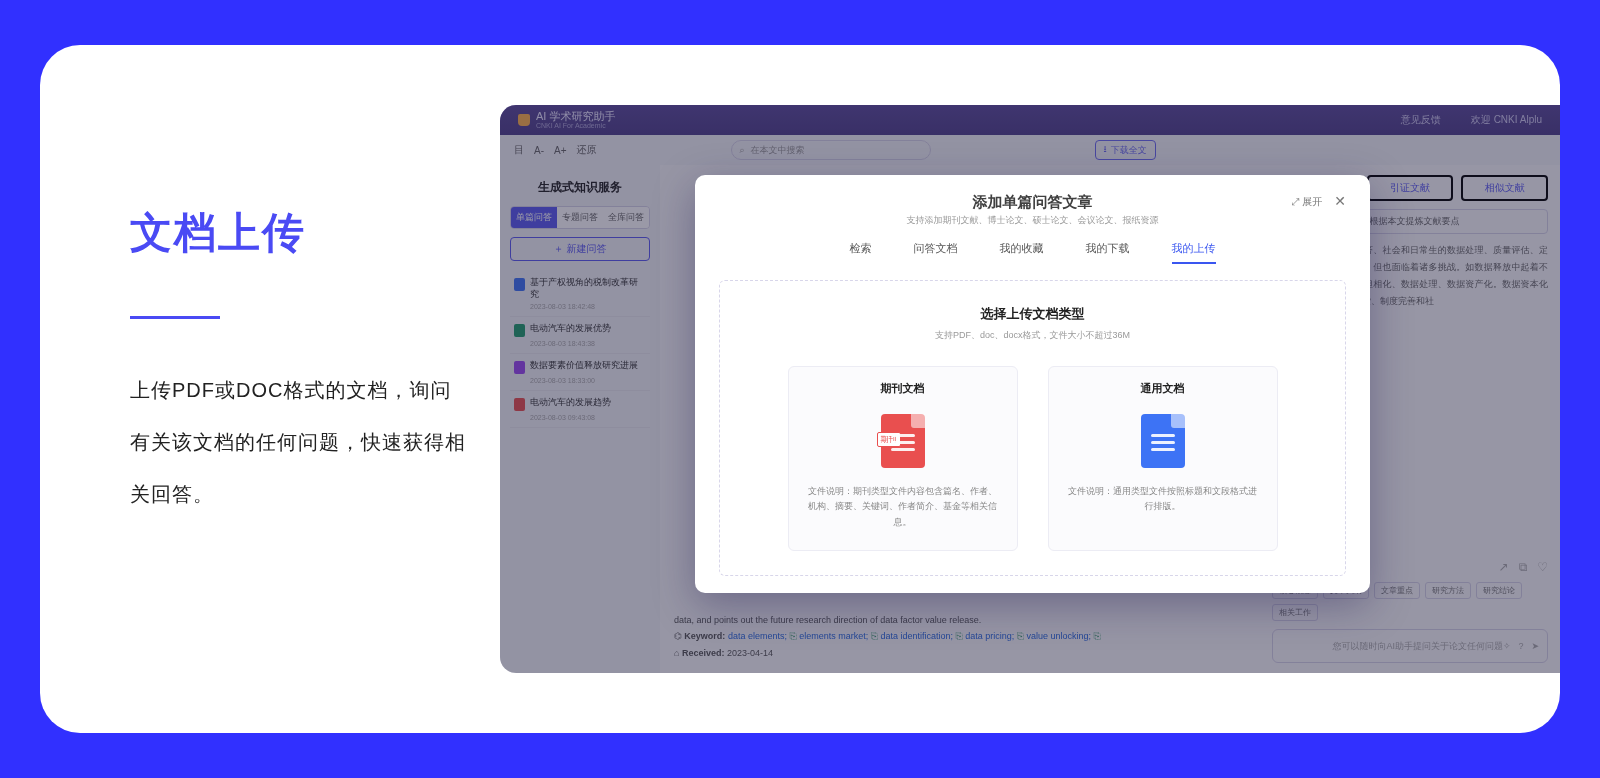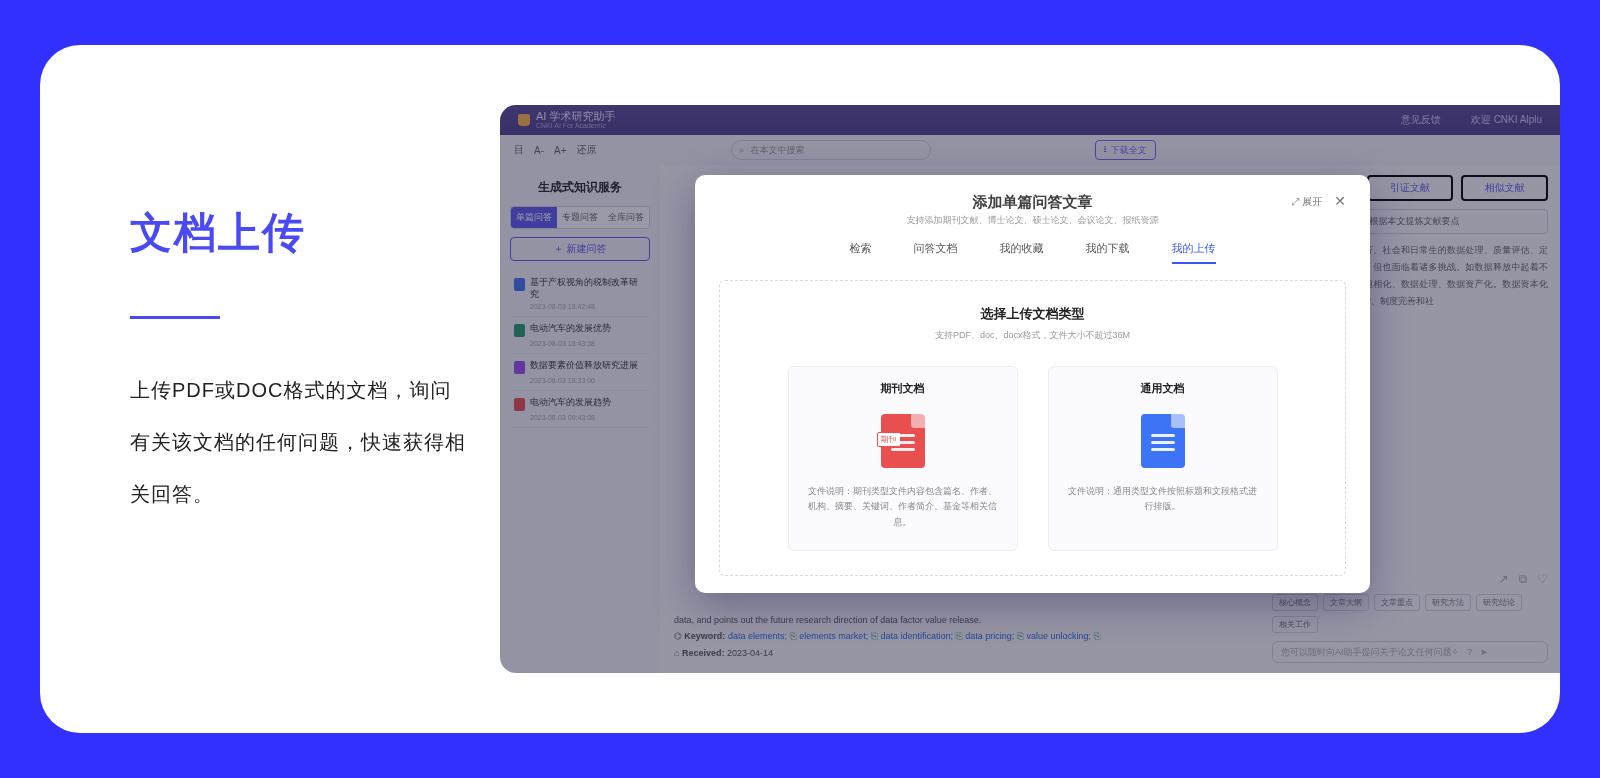--- a/index.html
+++ b/index.html
@@ -38,21 +38,21 @@
 .main-line{font-size:9px;color:#555;margin:3px 0;line-height:1.5}
 .kw{color:#2a6adf}
 .right-panel{width:300px;background:#fafafc;padding:10px 12px;font-size:9px;color:#666;display:flex;flex-direction:column;gap:8px}
 .rp-tabs{display:flex;gap:8px}
 .rp-tab{flex:1;border:2px solid #000000;border-radius:4px;text-align:center;padding:4px 0;font-size:10px;color:#5a5af0}
 .rp-hint{border:1px solid #d6d3e8;border-radius:4px;padding:5px 8px;font-size:9px;color:#666;text-align:center}
 .rp-body{flex:1;font-size:9px;color:#666;line-height:1.9;overflow:hidden;text-align:justify}
 .rp-actions{align-self:flex-end;display:flex;gap:10px;color:#aaa;font-size:12px}
 .rp-chips{display:flex;flex-wrap:wrap;gap:5px}
 .chip{border:1px solid #d6d3e8;border-radius:3px;padding:2px 6px;font-size:8px;color:#777}
-.rp-input{height:22px;border:1px solid #d6d3e8;border-radius:6px;display:flex;align-items:center;padding:0 8px;color:#aaa;font-size:9px;justify-content:flex-start;margin-top:auto}
+.rp-input{height:34px;border:1px solid #d6d3e8;border-radius:6px;display:flex;align-items:center;padding:0 8px;color:#aaa;font-size:9px;justify-content:flex-end;margin-top:auto}
 .rp-input .icons{display:flex;gap:8px}
 
 
 .modal{position:absolute;left:195px;right:190px;top:70px;bottom:80px;background:#fff;border-radius:10px;box-shadow:0 12px 40px rgba(30,20,80,.35);z-index:20;padding:18px 24px;display:flex;flex-direction:column}
 .modal-head{display:flex;align-items:center;justify-content:center;position:relative;height:36px}
 .modal-title{font-size:15px;color:#404040;font-weight:600}
 .modal-ctrls{position:absolute;right:0;top:0;display:flex;gap:12px;color:#777;font-size:10px;align-items:flex-end}
 .modal-sub{text-align:center;font-size:9px;color:#999;margin-top:2px}
 .modal-tabs{display:flex;justify-content:center;gap:42px;margin-top:14px;font-size:11px;color:#555}
 .modal-tab{padding-bottom:6px;cursor:pointer}

